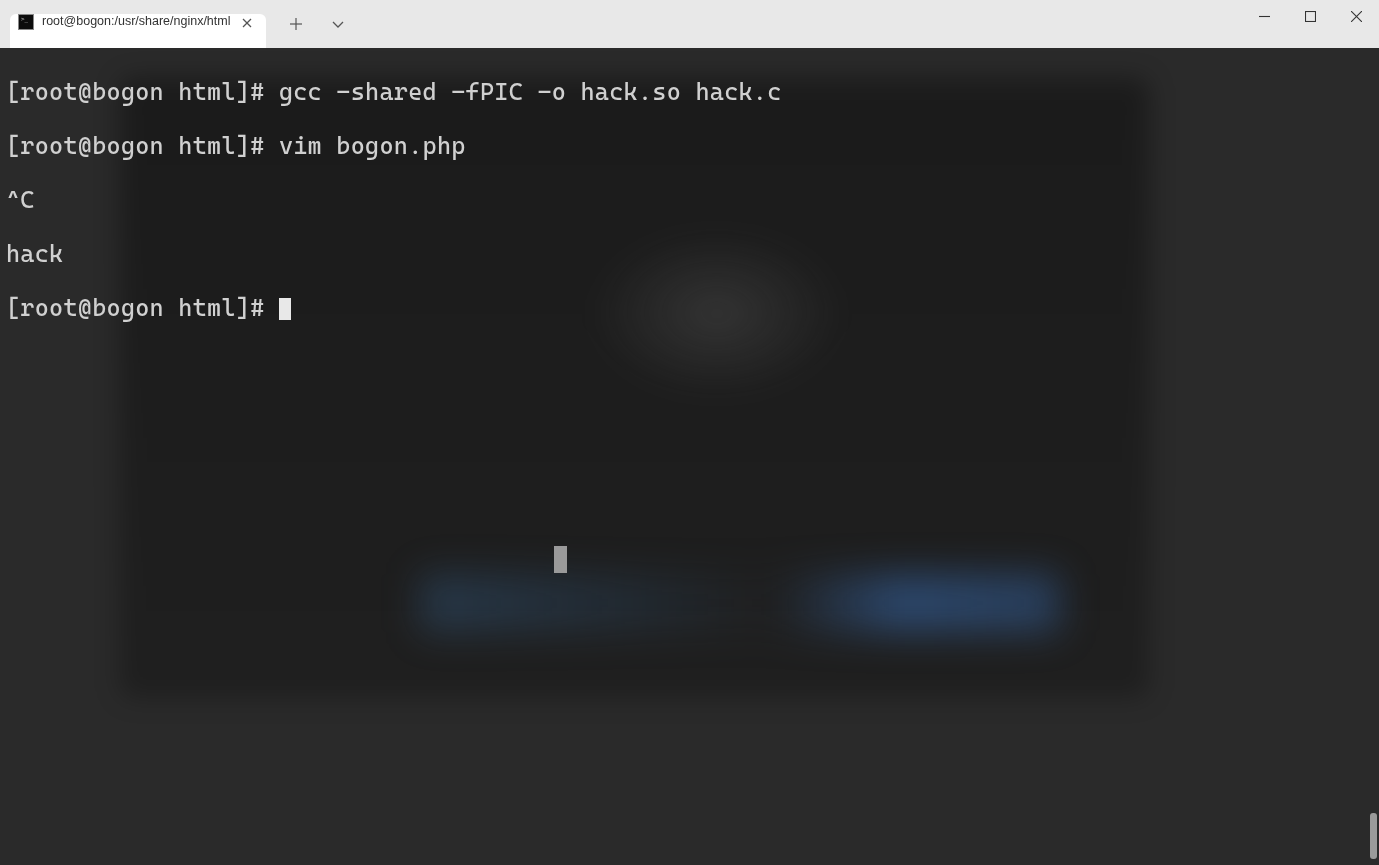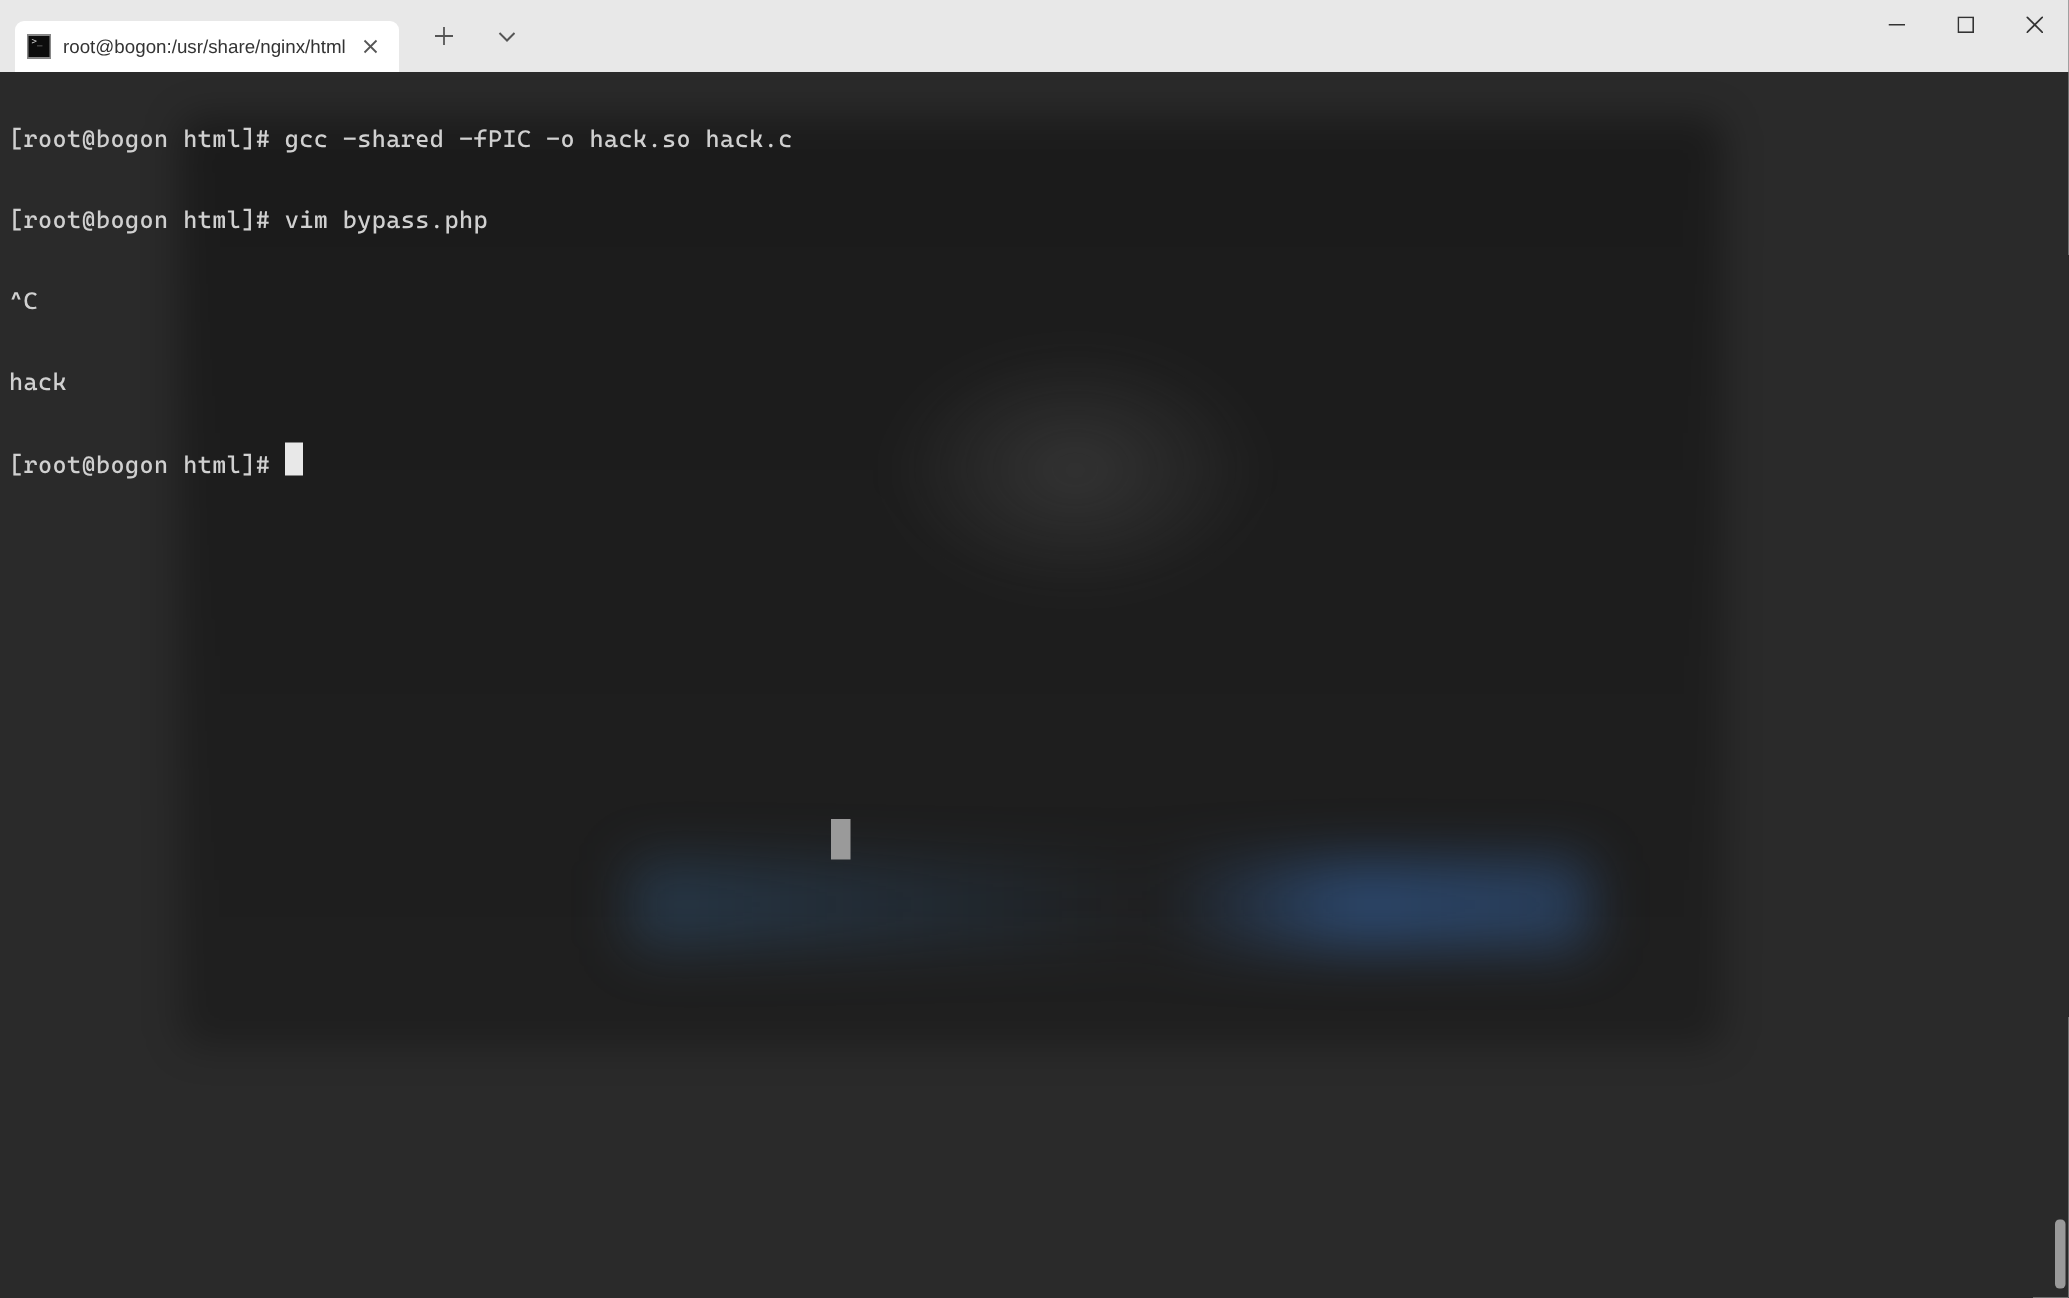--- a/index.html
+++ b/index.html
@@ -20,21 +20,21 @@
       border-bottom: none;
     }
     .tab-strip {
       display: flex;
       align-items: flex-end;
       padding-left: 10px;
       height: 48px;
     }
     .tab {
       display: flex;
-      align-items: center;
+      align-items: flex-start;
       background: #ffffff;
       border-radius: 6px 6px 0 0;
       padding: 0 10px 0 8px;
       height: 34px;
       margin-top: 14px;
       min-width: 250px;
       gap: 8px;
       cursor: pointer;
     }
     .tab-icon {
@@ -136,21 +136,21 @@
       left: 554px;
       top: 498px;
       width: 13px;
       height: 27px;
       background: #9a9a9a;
     }
     .terminal-content {
       position: relative;
       padding: 4px 6px;
       font-family: "Cascadia Mono", "Consolas", "Courier New", monospace;
-      font-size: 16px;
+      font-size: 24px;
       line-height: 27px;
       color: #d0d0d0;
       white-space: pre;
       font-weight: 400;
       letter-spacing: 0.3px;
     }
     .term-line { display: block; }
     .cursor-block {
       display: inline-block;
       width: 12px;
@@ -219,20 +219,20 @@
   </div>
 </div>
 
 <div class="terminal-area">
   <div class="terminal-bg-blur"></div>
   <div class="terminal-dialog-blur"></div>
   <div class="ghost-cursor"></div>
 
   <div class="terminal-content">
 <span class="term-line"><span>[root@bogon html]# </span><span>gcc -shared -fPIC -o hack.so hack.c</span></span>
-<span class="term-line"><span>[root@bogon html]# </span><span>vim bypass.php</span></span>
+<span class="term-line"><span>[root@bogon html]# </span><span>vim bogon.php</span></span>
 <span class="term-line"><span></span><span>^C</span></span>
 <span class="term-line"><span></span><span>hack</span></span>
 <span class="term-line"><span>[root@bogon html]# </span><span class="cursor-block"></span></span>
   </div>
 
   <div class="scrollbar-v"></div>
 </div>
 
 </body></html>

